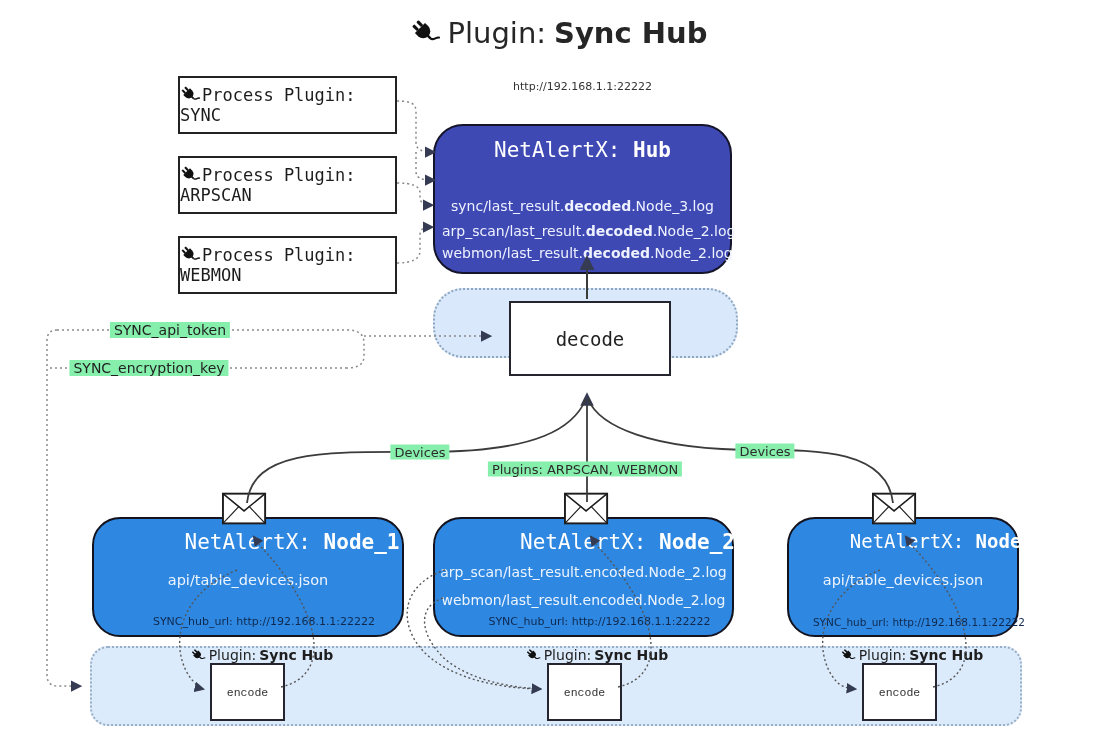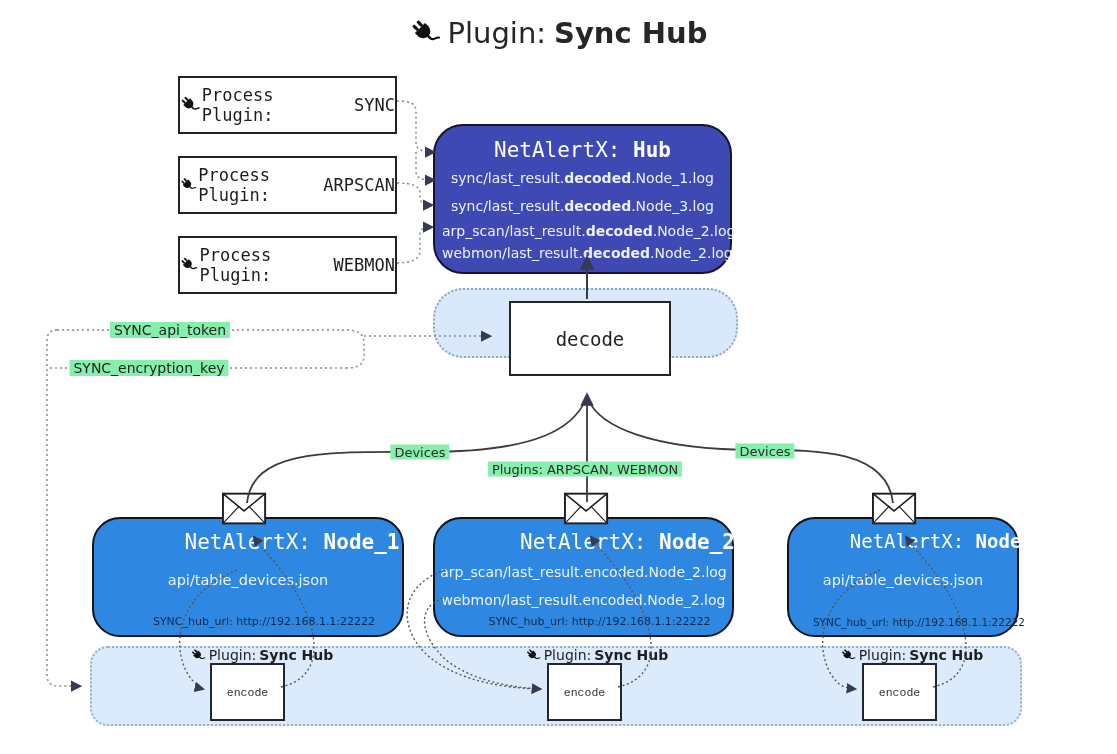--- a/index.html
+++ b/index.html
@@ -17,21 +17,21 @@
   
   .page-title{position:absolute;top:16px;left:0;width:100%;display:flex;justify-content:center;
               align-items:center;gap:8px;z-index:3;font-size:29px;color:#262626;}
   .page-title .t-bold{font-weight:bold;}
   svg.plug-lg{width:30px;height:30px;color:#111;}
   svg.plug-md{width:20px;height:20px;color:#111;}
   svg.plug-sm{width:15px;height:15px;color:#111;}
 
   
   .proc-box{width:215px;height:54px;background:#fff;border:2px solid #222;
-            display:flex;flex-direction:row;align-items:center;justify-content:center;
+            display:flex;flex-direction:column;justify-content:center;
             font-size:17px;color:#1c1c1c;}
   .proc-line1{display:flex;align-items:center;gap:2px;}
 
   
   .hub-box{left:433px;top:100px;width:299px;height:150px;background:#3e49b3;
            border:2px solid #14142a;border-radius:30px;box-sizing:border-box;margin-top:24px;}
   .hub-title{position:absolute;top:12px;left:0;width:100%;text-align:center;
              font-size:21px;color:#fff;white-space:nowrap;}
   .hub-line{position:absolute;font-size:14px;color:#eef1ff;white-space:nowrap;line-height:18px;}
   .hub-line b{font-weight:bold;}
@@ -102,26 +102,26 @@
   <div class="layer-box proc-box mono" style="left:178px;top:236px;">
     <div class="proc-line1">
       <svg class="plug-md">
           <use href="#plug"></use>
         </svg>
       <span>Process Plugin:</span>
     </div>
     <div>WEBMON</div>
   </div>
 
+  <div class="hub-url">http://192.168.1.1:22222</div>
   <div class="layer-box hub-box">
     <div class="hub-title mono">
       <span>NetAlertX:</span>
       <span class="t-bold" style="font-weight:bold">Hub</span>
     </div>
-    <div class="hub-line" style="top:43px;left:16px;"><span>sync/last_result.</span><b>decoded</b><span>.Node_1.log</span></div>
     <div class="hub-line" style="top:71px;left:16px;"><span>sync/last_result.</span><b>decoded</b><span>.Node_3.log</span></div>
     <div class="hub-line" style="top:96px;left:7px;"><span>arp_scan/last_result.</span><b>decoded</b><span>.Node_2.log</span></div>
     <div class="hub-line" style="top:118px;left:7px;"><span>webmon/last_result.</span><b>decoded</b><span>.Node_2.log</span></div>
   </div>
 
   <div class="layer-panel decode-panel">
     <div class="decode-box mono">decode</div>
   </div>
 
   <div class="float-label lbl-secret" style="left:170px;top:330px;">SYNC_api_token</div>

